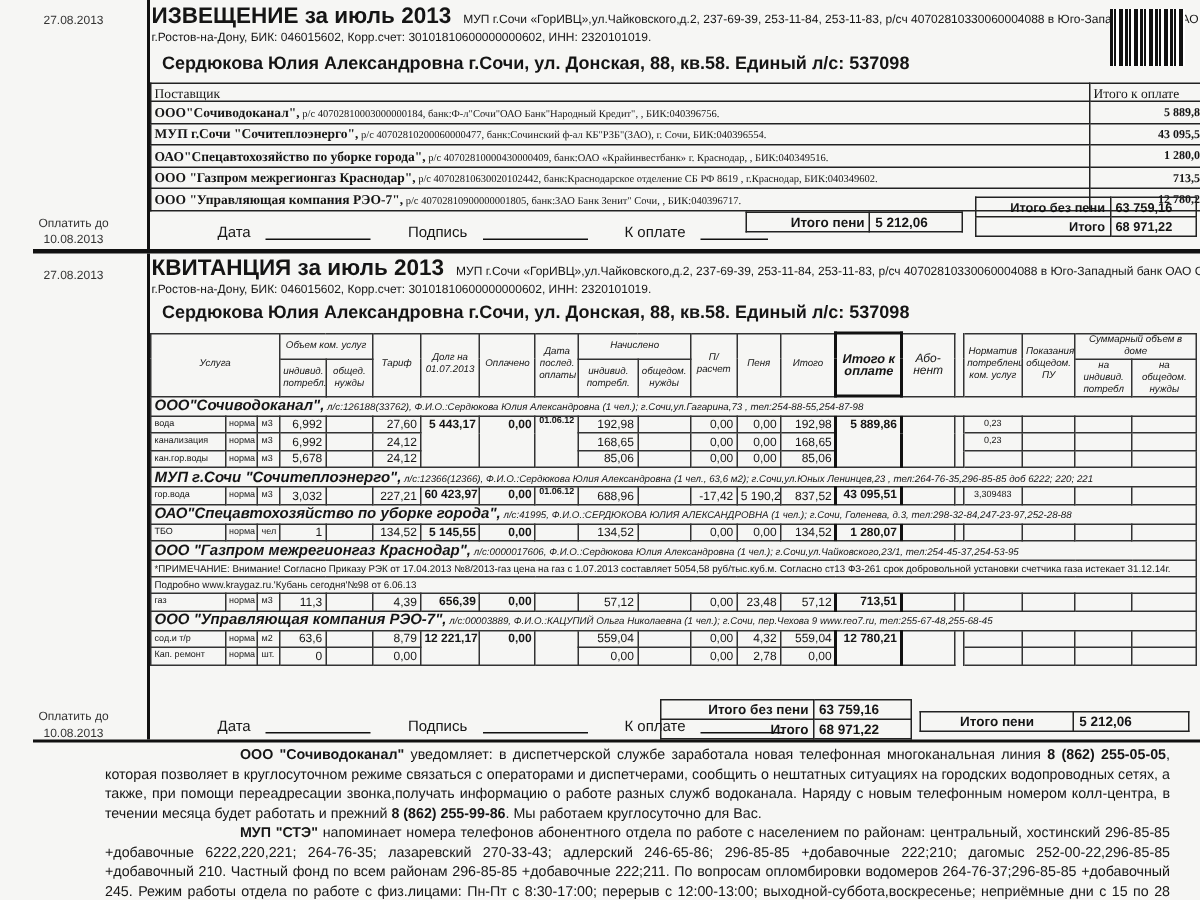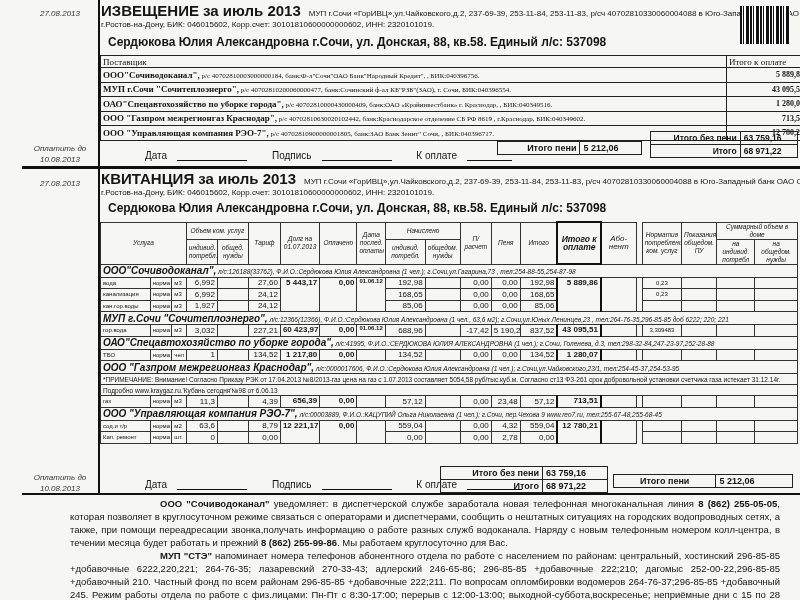--- a/index.html
+++ b/index.html
@@ -1,18 +1,18 @@
 <!DOCTYPE html>
 <html><head>
 <meta charset="utf-8">
 <style>
   * { box-sizing: border-box; margin: 0; padding: 0; }
   html, body { width: 800px; height: 600px; overflow: hidden; background: #f6f6f4; }
   body { font-family: "Liberation Sans", sans-serif; color: #151515; position: relative; }
-  .leftcol { position: absolute; left: 0; width: 120px; text-align: center; font-size: 8px; color: #333; line-height: 11px; font-style: italic; }
+  .leftcol { position: absolute; left: 0; width: 98px; text-align: center; font-size: 8px; color: #333; line-height: 11px; }
   .vline { position: absolute; left: 98px; width: 2px; background: #111; }
   .hthick { position: absolute; height: 3px; background: #111; }
   .title { position: absolute; left: 101px; font-size: 15px; font-weight: bold; white-space: nowrap; }
   .title .sub { font-size: 8px; font-weight: normal; margin-left: 8px; }
   .subline { position: absolute; left: 101px; font-size: 8px; white-space: nowrap; }
   .payer { position: absolute; left: 108px; font-size: 12px; font-weight: bold; white-space: nowrap; }
   .barcode { position: absolute; left: 740px; top: 6px; width: 50px; height: 38px;
     background: repeating-linear-gradient(90deg, #111 0 2px, #fff 2px 3px, #111 3px 4px, #fff 4px 6px, #111 6px 9px, #fff 9px 10px); }
 
   
@@ -234,21 +234,21 @@
         <td class="gap"></td>
         <td style="text-align:center" class="sm">0,23</td>
         <td></td>
         <td></td>
         <td></td>
       </tr>
       <tr>
         <td class="sm">кан.гор.воды</td>
         <td class="sm">норма</td>
         <td class="sm">м3</td>
-        <td class="r">1,927</td>
+        <td class="r">5,678</td>
         <td></td>
         <td class="r">24,12</td>
         <td class="r">85,06</td>
         <td></td>
         <td class="r">0,00</td>
         <td class="r">0,00</td>
         <td class="r">85,06</td>
         <td class="gap"></td>
         <td style="text-align:center" class="sm"></td>
         <td></td>
@@ -284,21 +284,21 @@
       <tr class="prov">
         <td colspan="21"><b>ОАО"Спецавтохозяйство по уборке города",</b> <span>л/с:41995, Ф.И.О.:СЕРДЮКОВА ЮЛИЯ АЛЕКСАНДРОВНА  (1 чел.); г.Сочи, Голенева, д.3, тел:298-32-84,247-23-97,252-28-88</span></td>
       </tr>
       <tr>
         <td class="sm">ТБО</td>
         <td class="sm">норма</td>
         <td class="sm">чел</td>
         <td class="r">1</td>
         <td></td>
         <td class="r">134,52</td>
-        <td rowspan="1" style="vertical-align:top" class="r b">1 217,80</td>
+        <td rowspan="1" style="vertical-align:top" class="r b">5 145,55</td>
         <td rowspan="1" style="vertical-align:top" class="r b">0,00</td>
         <td rowspan="1" style="vertical-align:top" class="sm b"></td>
         <td class="r">134,52</td>
         <td></td>
         <td class="r">0,00</td>
         <td class="r">0,00</td>
         <td class="r">134,52</td>
         <td rowspan="1" style="vertical-align:top;border-left:2px solid #111;border-right:2px solid #111;" class="r b">1 280,07</td>
         <td rowspan="1"></td>
         <td class="gap"></td>

